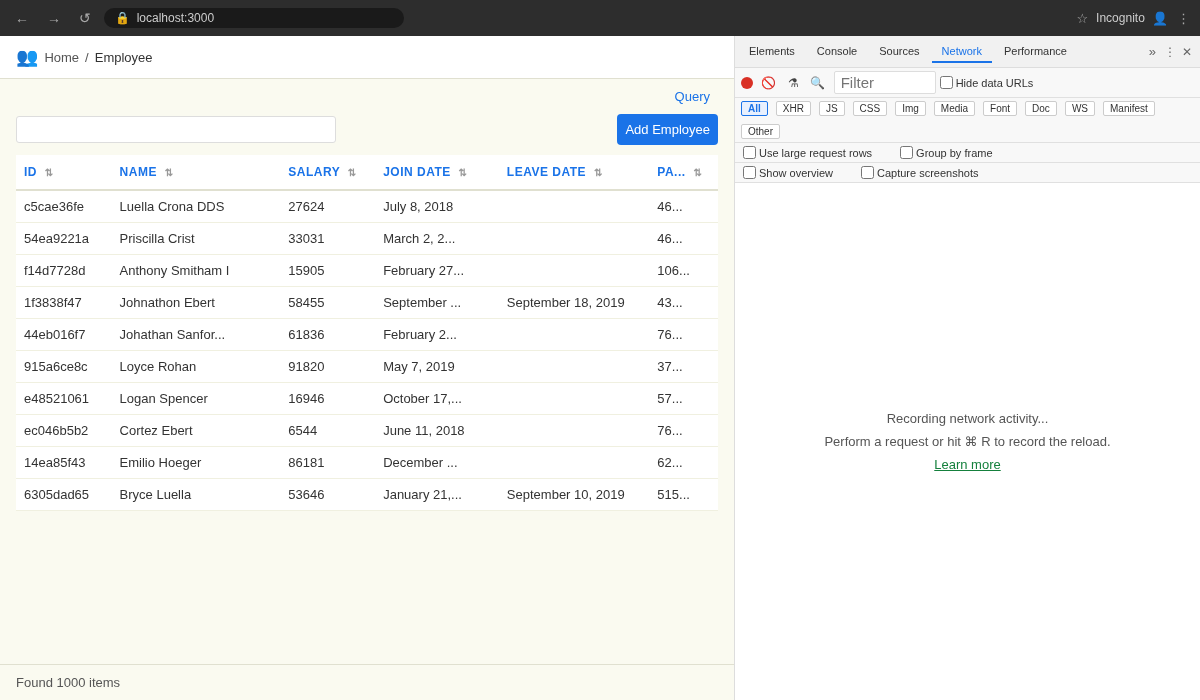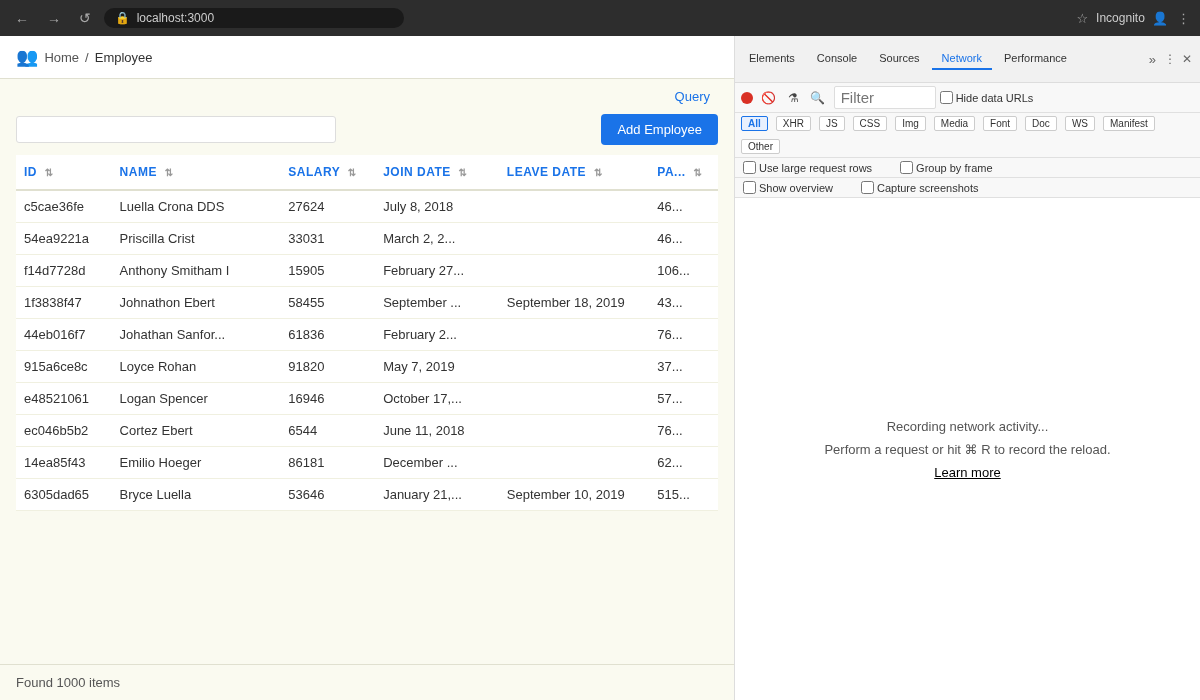--- a/index.html
+++ b/index.html
@@ -103,21 +103,21 @@
       padding: 5px 10px;
       font-size: 13px;
       width: 320px;
       background: #fff;
     }
     .add-employee-btn {
       background: #1a73e8;
       color: #fff;
       border: none;
       border-radius: 4px;
-      padding: 8px 16px;
+      padding: 8px 8px;
       font-size: 13px;
       cursor: pointer;
       font-weight: 500;
     }
 
     
     .table-container {
       flex: 1;
       overflow: auto;
       padding: 0 16px;
@@ -179,21 +179,21 @@
       flex-direction: column;
       font-size: 12px;
     }
 
     .devtools-tabs {
       display: flex;
       align-items: center;
       background: #f1f1f1;
       border-bottom: 1px solid #ddd;
       padding: 0 4px;
-      height: 47px;
+      height: 32px;
       gap: 2px;
     }
     .devtools-tab {
       padding: 4px 10px;
       cursor: pointer;
       font-size: 11px;
       color: #333;
       border: none;
       background: none;
       border-bottom: 2px solid transparent;
@@ -294,21 +294,21 @@
       display: flex;
       flex-direction: column;
       align-items: center;
       justify-content: center;
       color: #555;
       font-size: 13px;
       text-align: center;
       gap: 8px;
     }
     .network-empty .learn-link {
-      color: #000000;
+      color: #15803d;
       text-decoration: underline;
       cursor: pointer;
     }
   </style>
 </head>
 <body>
 
 <div class="browser-chrome">
   <button class="nav-btn">←</button>
   <button class="nav-btn">→</button>

